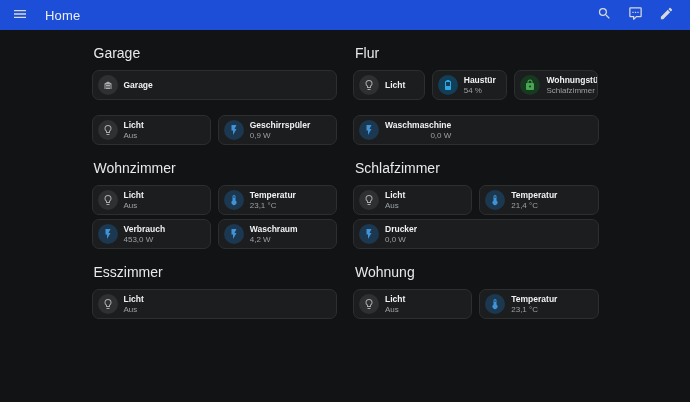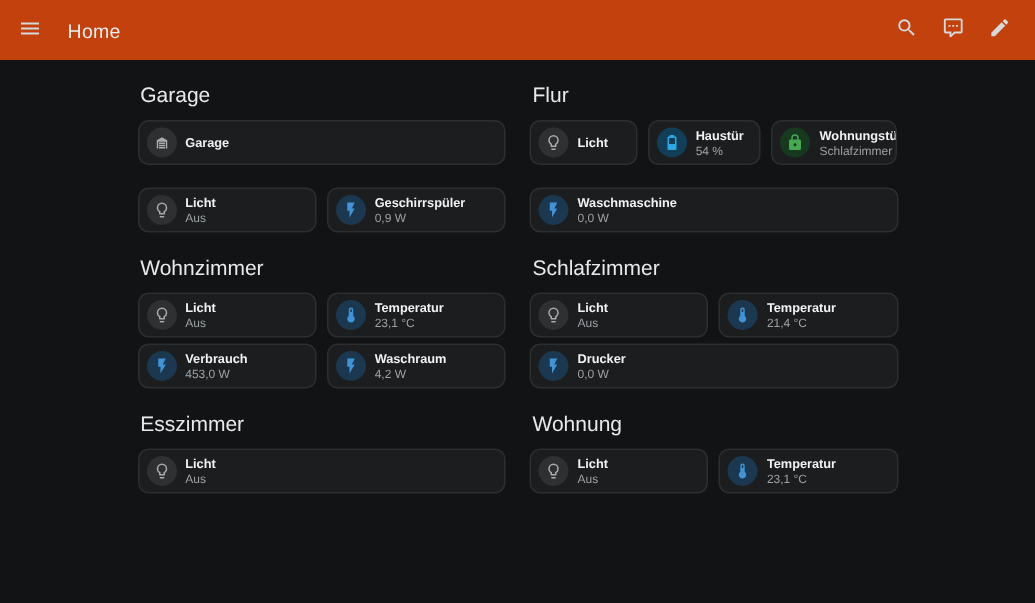--- a/index.html
+++ b/index.html
@@ -5,21 +5,21 @@
   * { box-sizing: border-box; }
   html,body { margin:0; padding:0; }
   body {
     width:690px; height:402px; overflow:hidden;
     background:#121314;
     font-family:"Liberation Sans", sans-serif;
     -webkit-font-smoothing:antialiased;
   }
   
   .topbar {
-    height:40px; background:#c2410c;
+    height:30px; background:#1d4ed8;
     display:flex; align-items:center;
     padding:0 12px 0 8px;
   }
   .icon-btn {
     background:none; border:none; padding:0; margin:0;
     width:24px; height:24px; color:#d6dadc;
     display:flex; align-items:center; justify-content:center;
     cursor:pointer; border-radius:50%;
   }
   .icon-btn svg { width:15px; height:15px; }
@@ -240,21 +240,21 @@
                 </svg>
               </span>
               <div class="card-text">
                 <div class="card-name">Wohnungstür</div>
                 <div class="card-state">Schlafzimmer</div>
               </div>
             </div>
           </div>
         </section>
         <section class="section">
-          <div class="card-row" style="grid-template-columns: 1fr;">
+          <div class="card-row" style="grid-template-columns: 1fr; text-align: right;">
             <div class="card">
               <span class="icon-circle" style="background: rgb(28, 56, 80); color: rgb(63, 147, 214);">
                 <svg viewBox="0 0 24 24">
                   <path fill="currentColor" d="M7,2V13H10V22L17,10H13L17,2H7Z"></path>
                 </svg>
               </span>
               <div class="card-text">
                 <div class="card-name">Waschmaschine</div>
                 <div class="card-state">0,0 W</div>
               </div>

